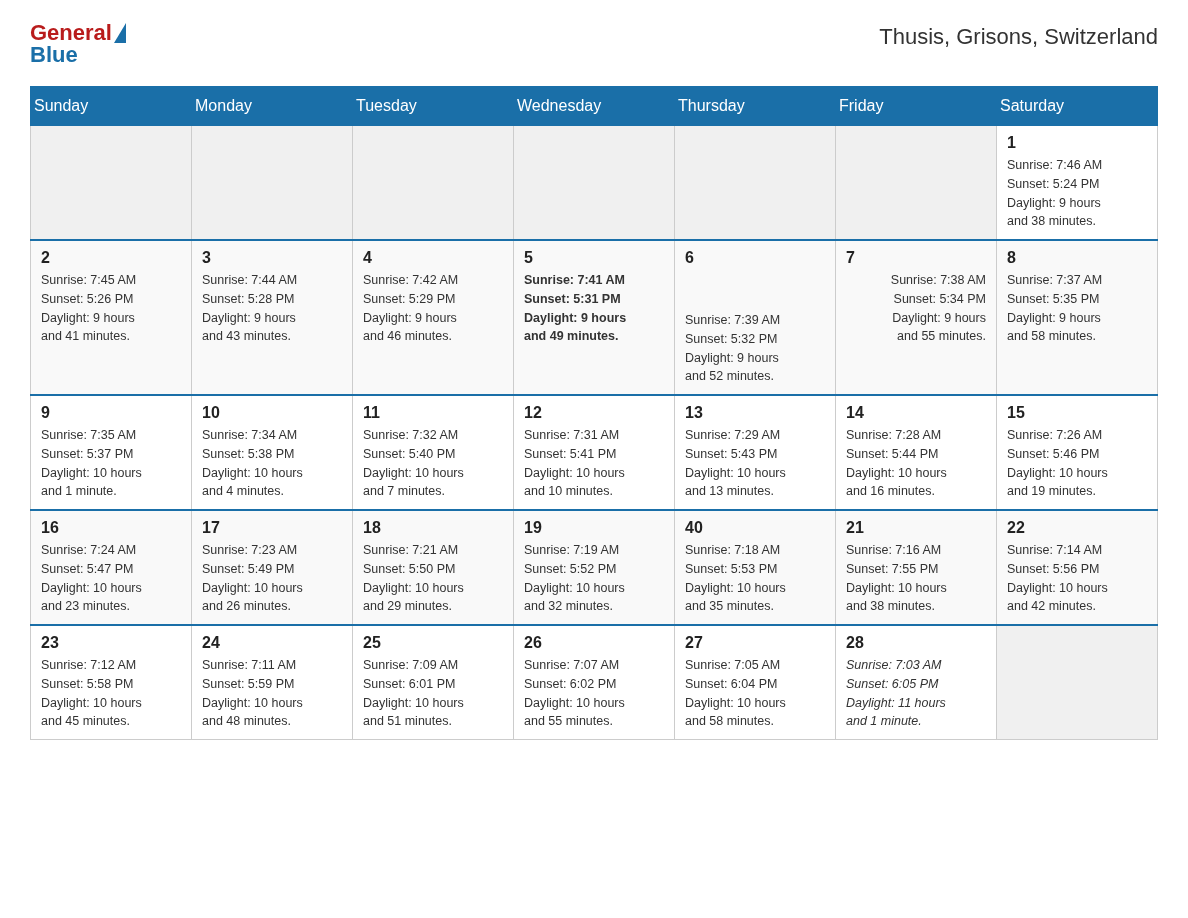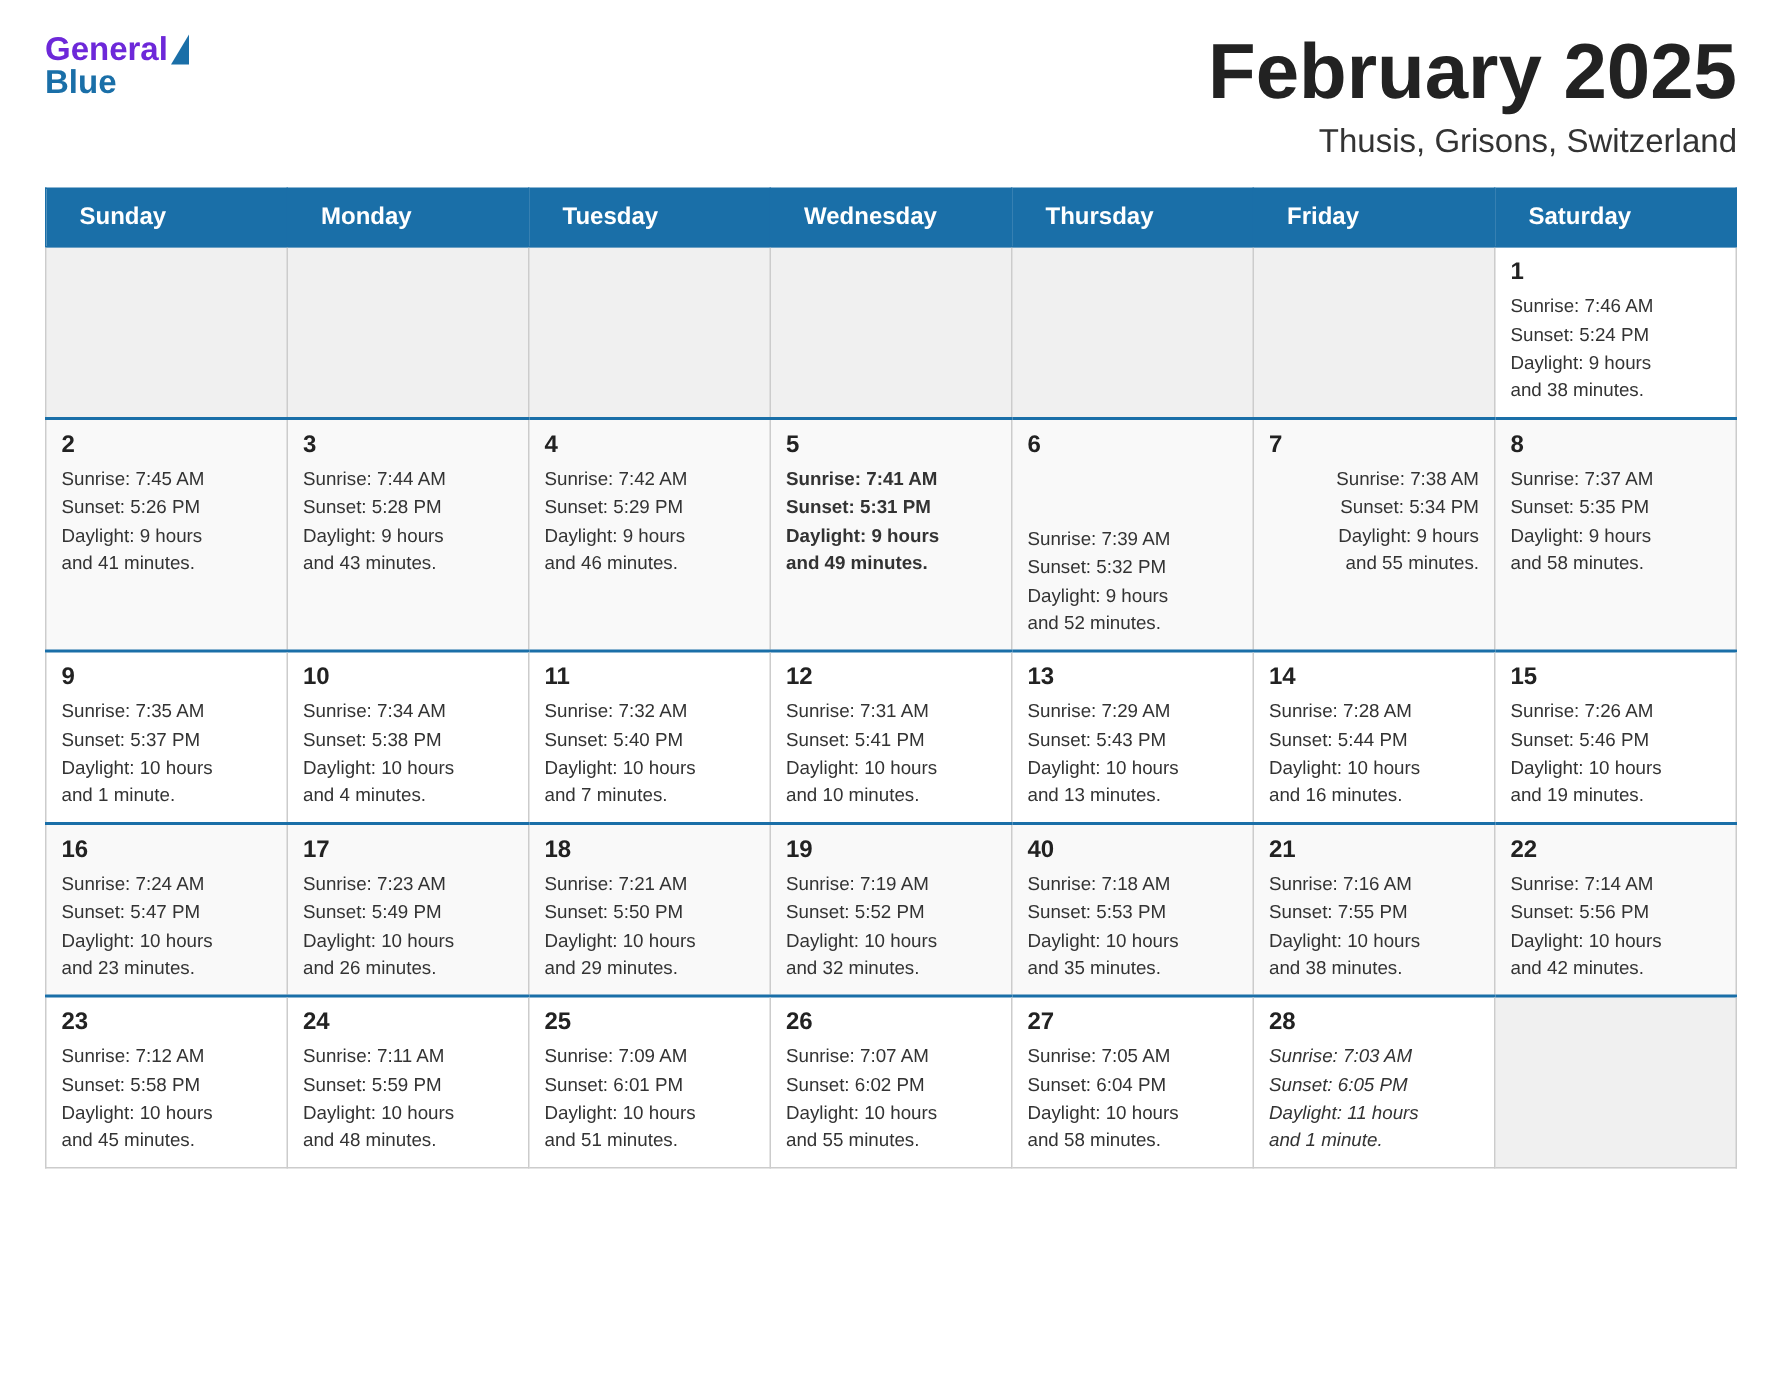--- a/index.html
+++ b/index.html
@@ -13,21 +13,21 @@
     }
     .header {
       display: flex;
       justify-content: space-between;
       align-items: flex-start;
       margin-bottom: 18px;
     }
     .logo-text-general {
       font-size: 22px;
       font-weight: bold;
-      color: #6d28d9;
+      color: #b91c1c;
     }
     .logo-triangle {
       width: 0;
       height: 0;
       border-left: 12px solid transparent;
       border-right: 0px solid transparent;
       border-bottom: 20px solid #1a6fa8;
       display: inline-block;
       margin-left: 2px;
       vertical-align: middle;
@@ -63,22 +63,22 @@
       margin-top: 4px;
     }
     .calendar {
       width: 100%;
       border-collapse: collapse;
     }
     .calendar thead th {
       background-color: #1a6fa8;
       color: #fff;
       font-size: 16px;
-      font-weight: bold;
-      padding: 10px 22px;
+      font-weight: normal;
+      padding: 10px 3px;
       text-align: left;
       border: 1px solid #1a6fa8;
     }
     .calendar tbody td {
       vertical-align: top;
       padding: 8px 10px;
       border: 1px solid #ccc;
       width: calc(100% / 7);
       min-height: 110px;
       height: 110px;
@@ -112,21 +112,20 @@
 
 <div class="header">
   <div class="logo-block">
     <div class="logo-top-row">
       <span class="logo-text-general">General</span>
       <span class="logo-triangle"></span>
     </div>
     <span class="logo-blue">Blue</span>
   </div>
   <div class="title-block">
-    <h1>February 2025</h1>
     <h2>Thusis, Grisons, Switzerland</h2>
   </div>
 </div>
 
 <table class="calendar">
   <thead>
     <tr>
     <th>Sunday</th>
         <th>Monday</th>
         <th>Tuesday</th>

